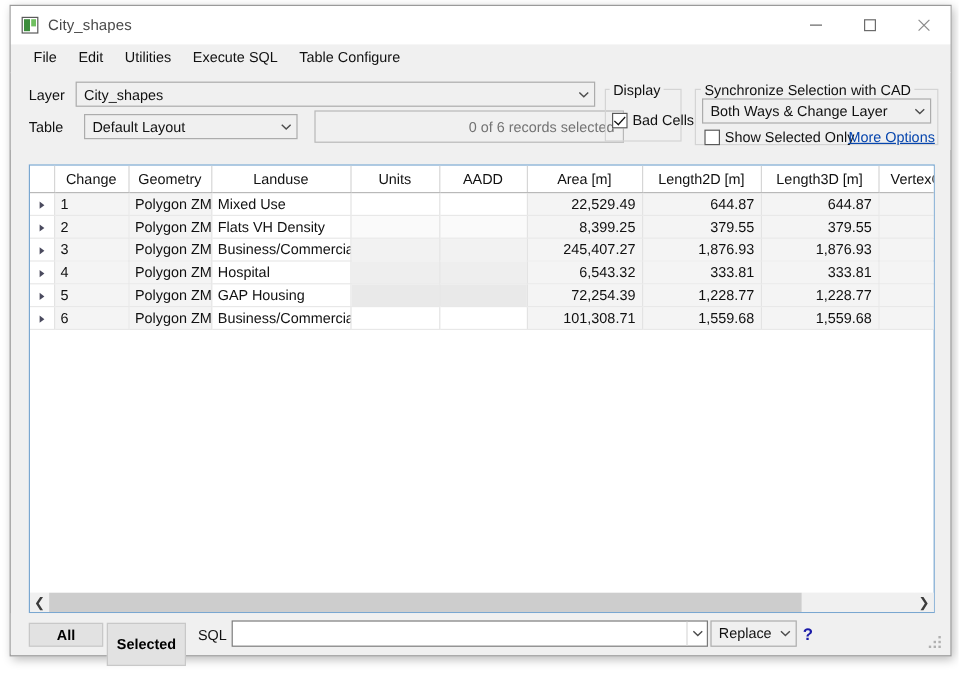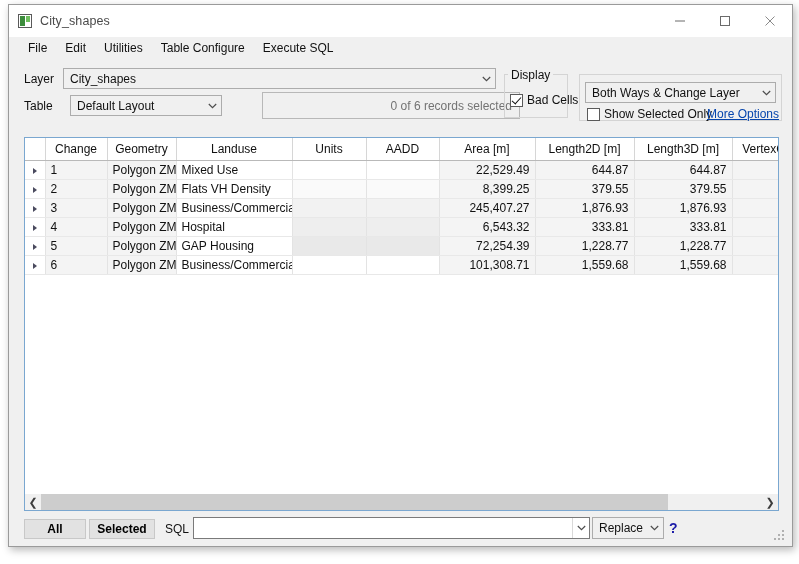--- a/index.html
+++ b/index.html
@@ -132,56 +132,57 @@
               <line x1="10.5" y1="1.5" x2="1.5" y2="10.5" stroke="#8a8a8a" stroke-width="1"></line>
             </svg>
         </div>
       </div>
     </div>
 
     <div class="menubar">
       <div class="menuitem">File</div>
       <div class="menuitem">Edit</div>
       <div class="menuitem">Utilities</div>
+      <div class="menuitem">Execute SQL</div>
       <div class="menuitem">Table Configure</div>
-      <div class="menuitem">Execute SQL</div>
     </div>
 
     <div class="optionsbar">
 
       <div class="lbl" style="position:absolute;left:15px;top:11px;">Layer</div>
       <div class="combo" style="left:54px;top:7px;width:433px;height:21px;">
         <div class="ctext">City_shapes</div>
         <div class="carrow">
           <svg width="9" height="6" viewBox="0 0 9 6">
               <polyline points="0.8,1 4.5,4.6 8.2,1" fill="none" stroke="#4d4d4d" stroke-width="1.2"></polyline>
             </svg>
         </div>
       </div>
 
       <div class="lbl" style="position:absolute;left:15px;top:38px;">Table</div>
-      <div class="combo" style="left:61px;top:34px;width:152px;height:21px;gap:40px;">
+      <div class="combo" style="left:61px;top:34px;width:178px;height:21px;gap:40px;">
         <div class="ctext">Default Layout</div>
         <div class="carrow">
           <svg width="9" height="6" viewBox="0 0 9 6">
               <polyline points="0.8,1 4.5,4.6 8.2,1" fill="none" stroke="#4d4d4d" stroke-width="1.2"></polyline>
             </svg>
         </div>
       </div>
 
       <div class="readonlybox" style="left:217px;top:31px;width:258px;height:27px;">0 of 6 records selected</div>
 
       <div class="groupbox" style="left:495px;top:13px;width:64px;height:44px;"></div>
       <div class="grouplabel" style="left:499px;top:8px;">Display</div>
       <div class="chk" style="left:501px;top:32px;">
         <span class="chkbox on"></span>
         <span>Bad Cells</span>
       </div>
 
       <div class="groupbox" style="left:570px;top:13px;width:203px;height:47px;"></div>
+      <div class="grouplabel" style="left:575px;top:8px;">Synchronize Selection with CAD</div>
       <div class="combo" style="left:576px;top:21px;width:191px;height:21px;">
         <div class="ctext">Both Ways &amp; Change Layer</div>
         <div class="carrow">
           <svg width="9" height="6" viewBox="0 0 9 6">
               <polyline points="0.8,1 4.5,4.6 8.2,1" fill="none" stroke="#4d4d4d" stroke-width="1.2"></polyline>
             </svg>
         </div>
       </div>
       <div class="chk" style="left:578px;top:46px;">
         <span class="chkbox"></span>
@@ -298,21 +299,21 @@
     <div class="hscroll">
       <div class="hsarrow">❮</div>
       <div class="hstrack">
         <div class="hsthumb"></div>
       </div>
       <div class="hsarrow">❯</div>
     </div>
 
     <div class="bottombar">
       <div class="btn" style="left:15px;top:8px;width:62px;height:20px;">All</div>
-      <div class="btn" style="left:80px;top:8px;width:66px;height:20px;">Selected</div>
+      <div class="btn" style="left:80px;top:8px;width:66px;height:36px;">Selected</div>
       <div class="lbl" style="position:absolute;left:156px;top:11px;">SQL</div>
       <div class="sqlinput" style="left:184px;top:6px;width:397px;height:22px;">
         <div class="ctext"></div>
         <div class="carrow">
           <svg width="9" height="6" viewBox="0 0 9 6">
               <polyline points="0.8,1 4.5,4.6 8.2,1" fill="none" stroke="#4d4d4d" stroke-width="1.2"></polyline>
             </svg>
         </div>
       </div>
       <div class="combo" style="left:583px;top:6px;width:72px;height:22px;">

